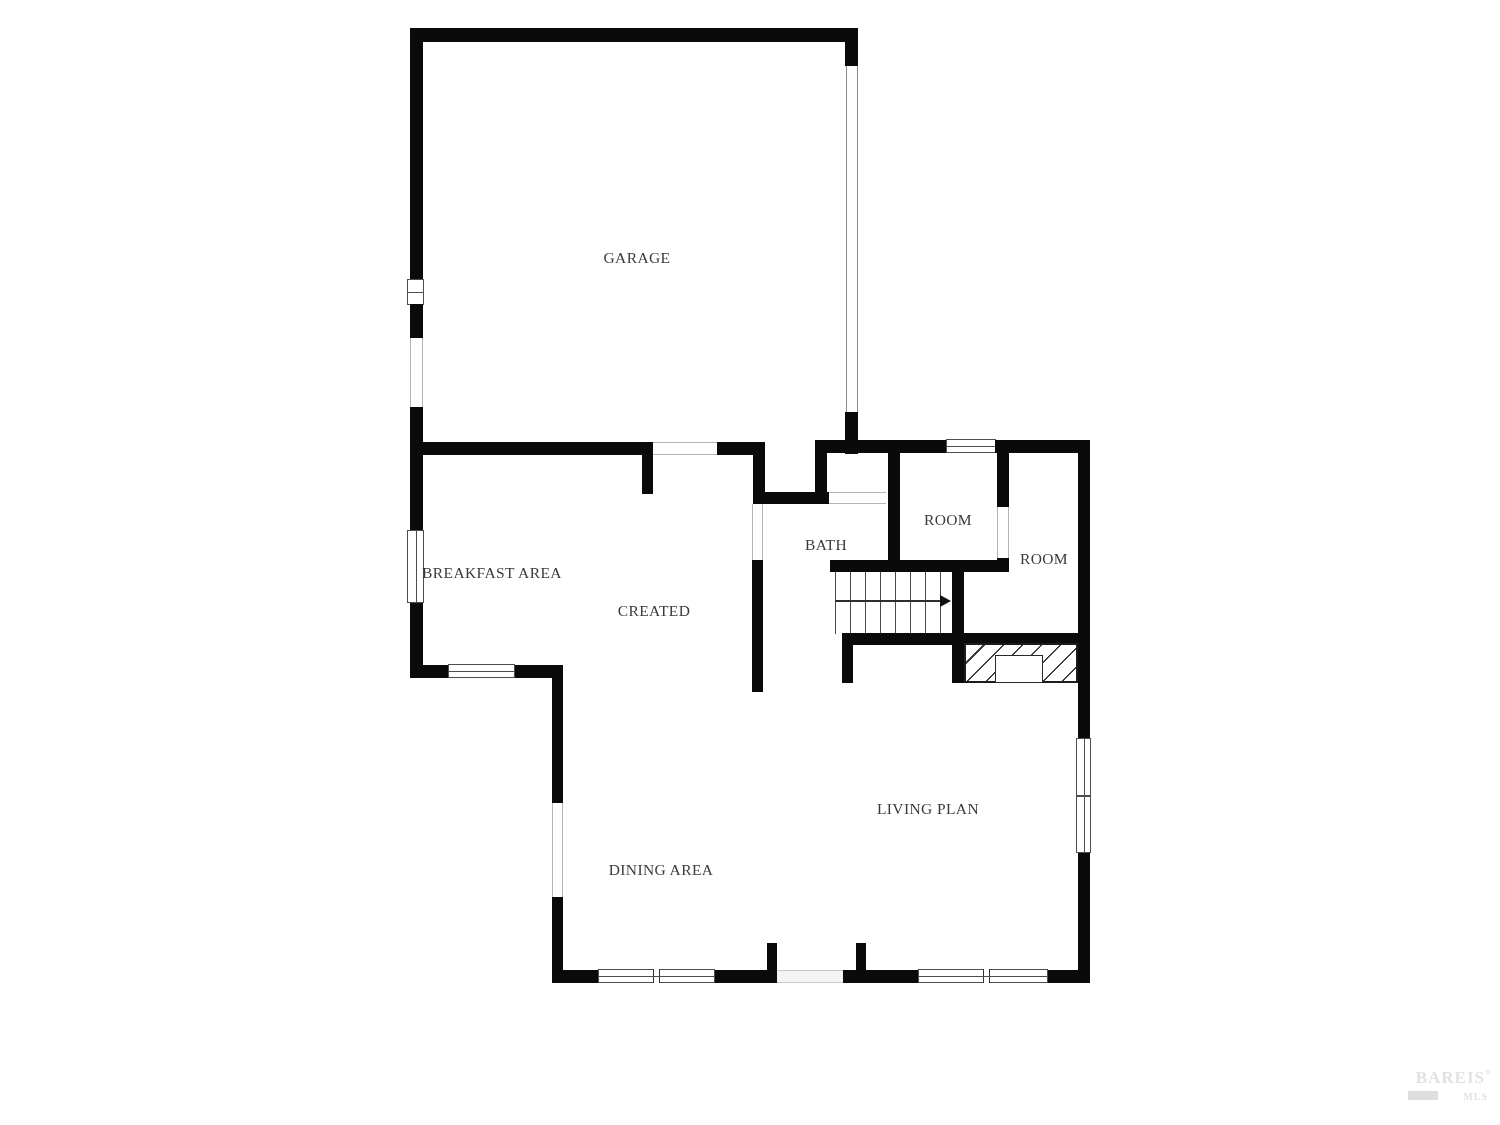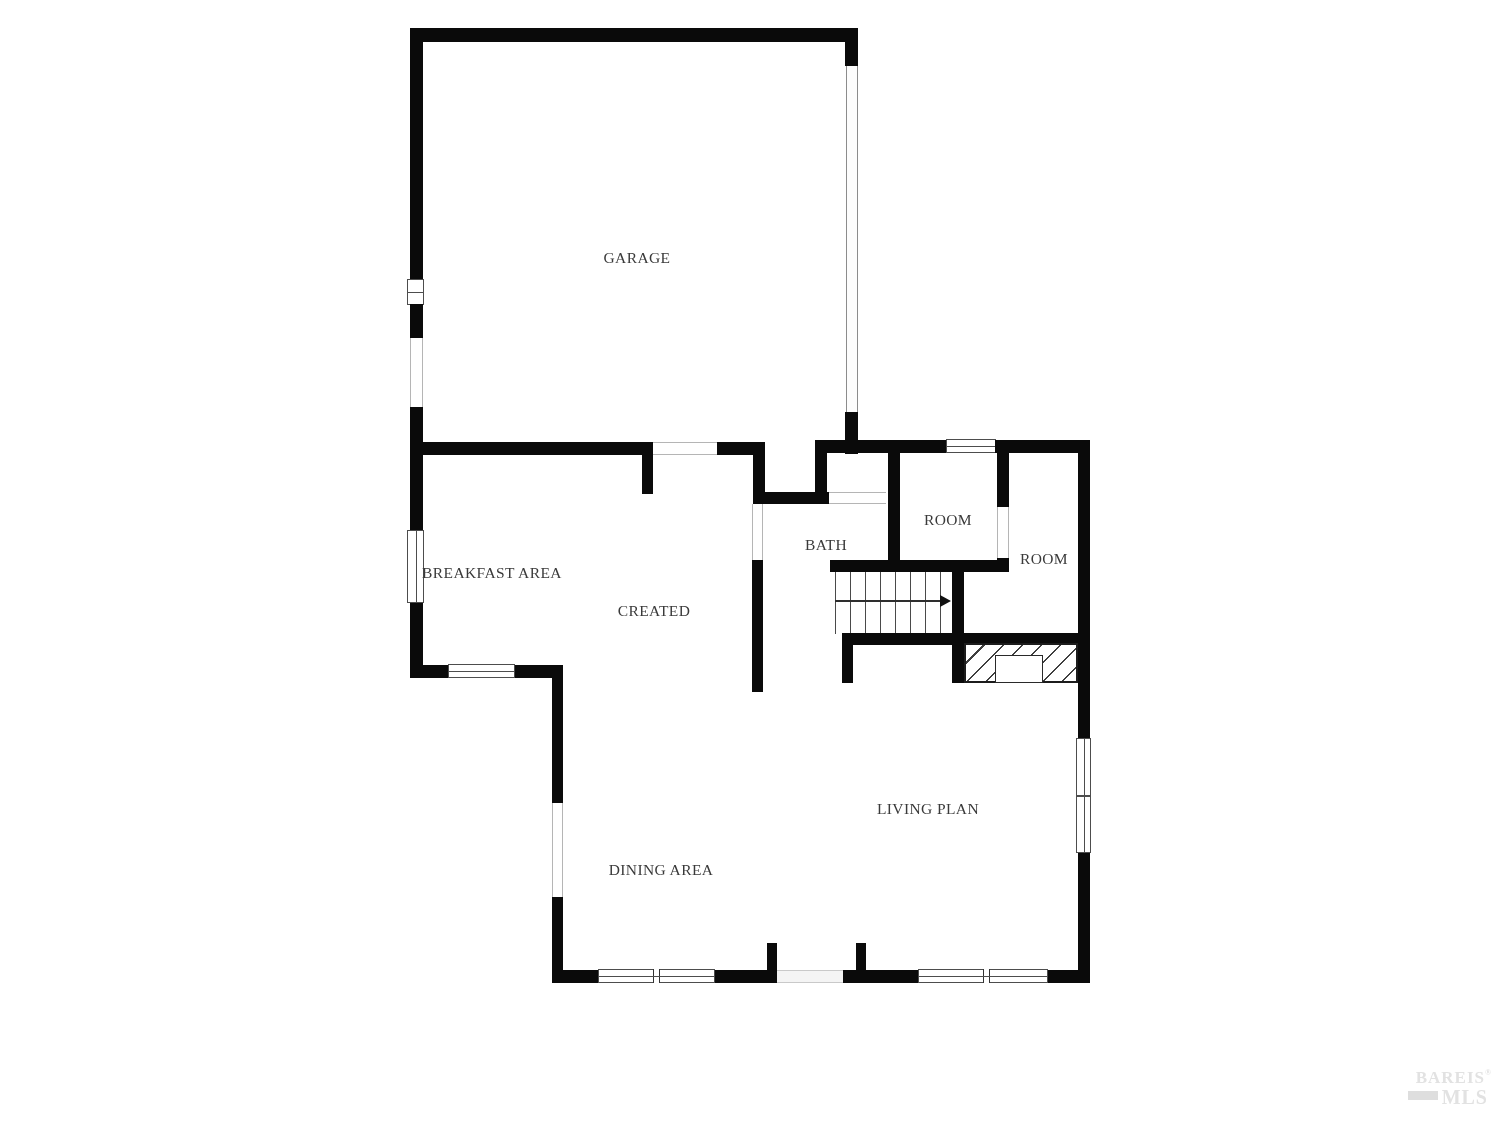--- a/index.html
+++ b/index.html
@@ -50,21 +50,21 @@
     color:var(--footer);font-size:13.5px;letter-spacing:.3px;
   }
   .wm{
     position:absolute;right:8px;top:1069px;width:86px;text-align:right;
     color:var(--watermark);font-weight:bold;line-height:1;user-select:none;
   }
   .wm-top{font-size:17px;letter-spacing:1px;}
   .wm-reg{font-size:8px;vertical-align:top;}
   .wm-bottom{position:relative;margin-top:1px;height:16px;}
   .wm-bar{position:absolute;left:2px;top:4px;width:30px;height:9px;background:#dedede;}
-  .wm-mls{position:relative;font-size:20px;letter-spacing:1px;margin-right:4px;}
+  .wm-mls{position:relative;font-size:10px;letter-spacing:1px;margin-right:4px;}
 </style>
 </head>
 <body>
 
 <div id="plan">
 
   <div class="wall" style="left:412px;top:28px;width:446px;height:14px"></div>
   <div class="wall" style="left:410px;top:28px;width:13px;height:251px"></div>
   <div class="window win-h" style="left:407px;top:279px;width:17px;height:26px"></div>
   <div class="wall" style="left:410px;top:304px;width:13px;height:34px"></div>

